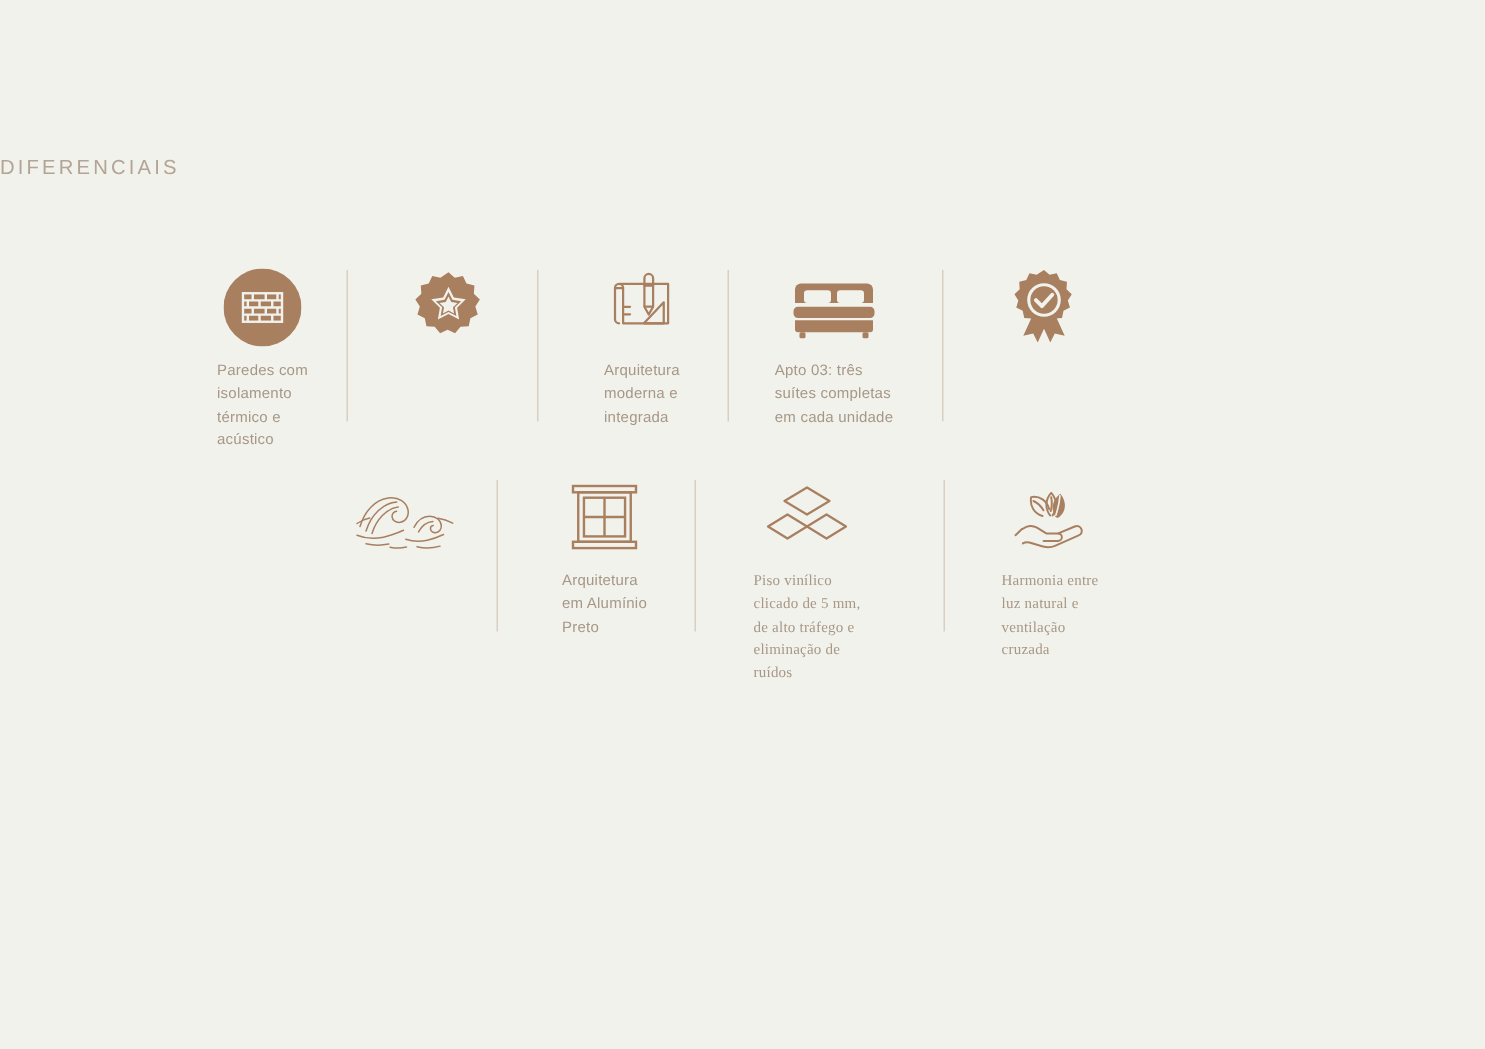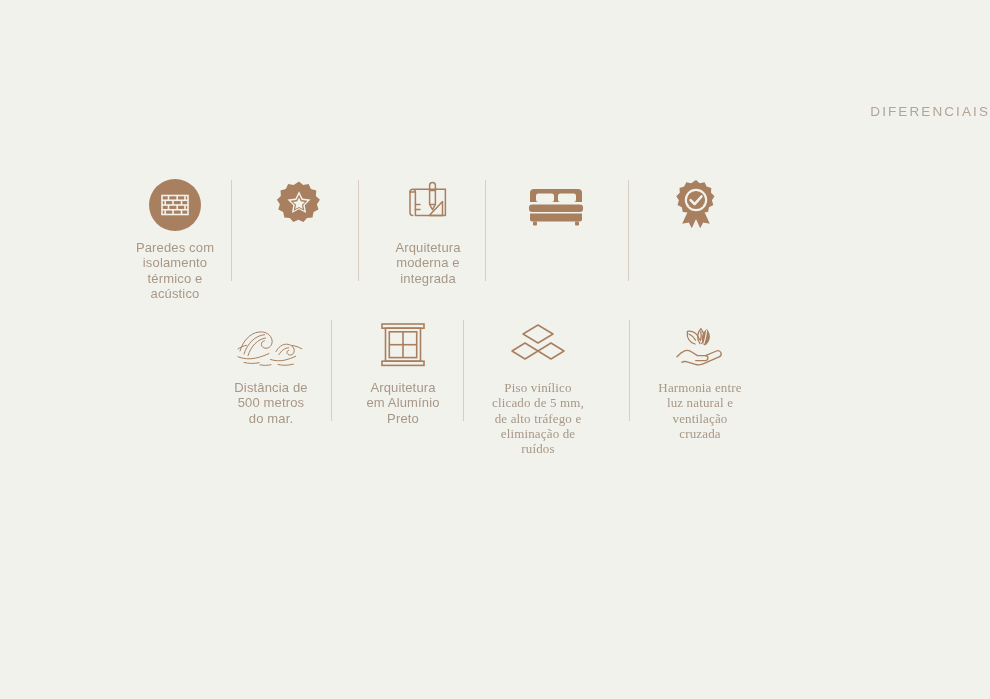--- a/index.html
+++ b/index.html
@@ -16,21 +16,21 @@
   .page {
     position: relative;
     width: 990px;
     height: 699px;
   }
   .section-title {
     position: absolute;
     top: 104px;
     left: 0;
     width: 990px;
-    text-align: right;
+    text-align: left;
     font-size: 13.5px;
     letter-spacing: 2.1px;
     color: #b3a495;
     font-weight: 400;
   }
 
   
   .row {
     position: absolute;
     left: 0;
@@ -50,24 +50,24 @@
     align-items: center;
   }
   .feature-icon {
     height: 58px;
     display: flex;
     align-items: center;
     justify-content: center;
     margin-bottom: 6px;
   }
   .feature-label {
-    font-size: 13px;
+    font-size: 10px;
     line-height: 15.3px;
     color: #a79786;
-    text-align: center;
+    text-align: left;
     letter-spacing: 0.15px;
     white-space: pre-line;
   }
 
   
   .divider {
     position: absolute;
     width: 1px;
     background: #d9cec2;
   }
@@ -167,20 +167,23 @@
             <path d="M2 31.5 h52 v6 a2 2 0 0 1 -2 2 h-48 a2 2 0 0 1 -2-2z"></path>
             <rect x="5" y="39.5" width="4" height="4" rx="1"></rect>
             <rect x="47" y="39.5" width="4" height="4" rx="1"></rect>
           </g>
           <g fill="#f2f2ed">
             <rect x="8" y="11.5" width="18" height="8.5" rx="2.2"></rect>
             <rect x="30" y="11.5" width="18" height="8.5" rx="2.2"></rect>
           </g>
         </svg>
       </div>
+      <div class="feature-label">Apto 03: três
+suítes completas
+em cada unidade</div>
     </div>
 
     <div class="feature" style="position:absolute;left:652px;width:88px;">
       <div class="feature-icon">
         <svg width="52" height="54" viewBox="0 0 52 54">
           <g fill="#a87f5f">
             <path d="M18.5 32 l-6.3 13.8 6.6-1.4 3 5.9 6.2-13.5z"></path>
             <path d="M33.5 32 l6.3 13.8 -6.6-1.4 -3 5.9 -6.2-13.5z"></path>
             <path d="M26 2 l3.7 3.2 4.8-1 2.1 4.4 4.7 1.3 -0.3 4.9 3.5 3.4 -2.6 4.1 1.4 4.7 -4.3 2.2 -1 4.8 -4.9 0.4 -3.2 3.7 -4.5-2 -4.5 2 -3.2-3.7 -4.9-0.4 -1-4.8 -4.3-2.2 1.4-4.7 -2.6-4.1 3.5-3.4 -0.3-4.9 4.7-1.3 2.1-4.4 4.8 1z"></path>
           </g>
@@ -211,23 +214,20 @@
             <path d="M43 33.6 c2.2-4 5.6-6.6 9.6-6.9"></path>
             <path d="M34.5 38.5 c4.6 1.5 9.6 1.7 14.4 0.6 4-0.9 7.6-2.3 10.8-3.8"></path>
             <path d="M56 24.5 c3.5 0.4 6.8 1.6 9.8 3.3"></path>
             <path d="M8 41.5 c5 1.2 10.2 1.2 15.2 0.2"></path>
             <path d="M42 43.5 c5 1.2 10.4 1 15.4-0.4"></path>
             <path d="M24 43.8 c3.6 0.8 7.4 0.8 11-0.1"></path>
             <path d="M2 28 c2.5-1.8 5.4-3.1 8.5-3.7"></path>
           </g>
         </svg>
       </div>
-      <div class="feature-label">Distância de
-500 metros
-do mar.</div>
     </div>
 
     <div class="feature" style="position:absolute;left:359px;width:88px;">
       <div class="feature-icon">
         <svg width="48" height="48" viewBox="0 0 48 48">
           <g fill="none" stroke="#a87f5f" stroke-width="1.6">
             <rect x="3" y="3" width="42" height="4.2"></rect>
             <rect x="3" y="40.2" width="42" height="4.2"></rect>
             <rect x="6.5" y="7.2" width="35" height="33"></rect>
             <rect x="10.3" y="10.8" width="27.4" height="25.8"></rect>

